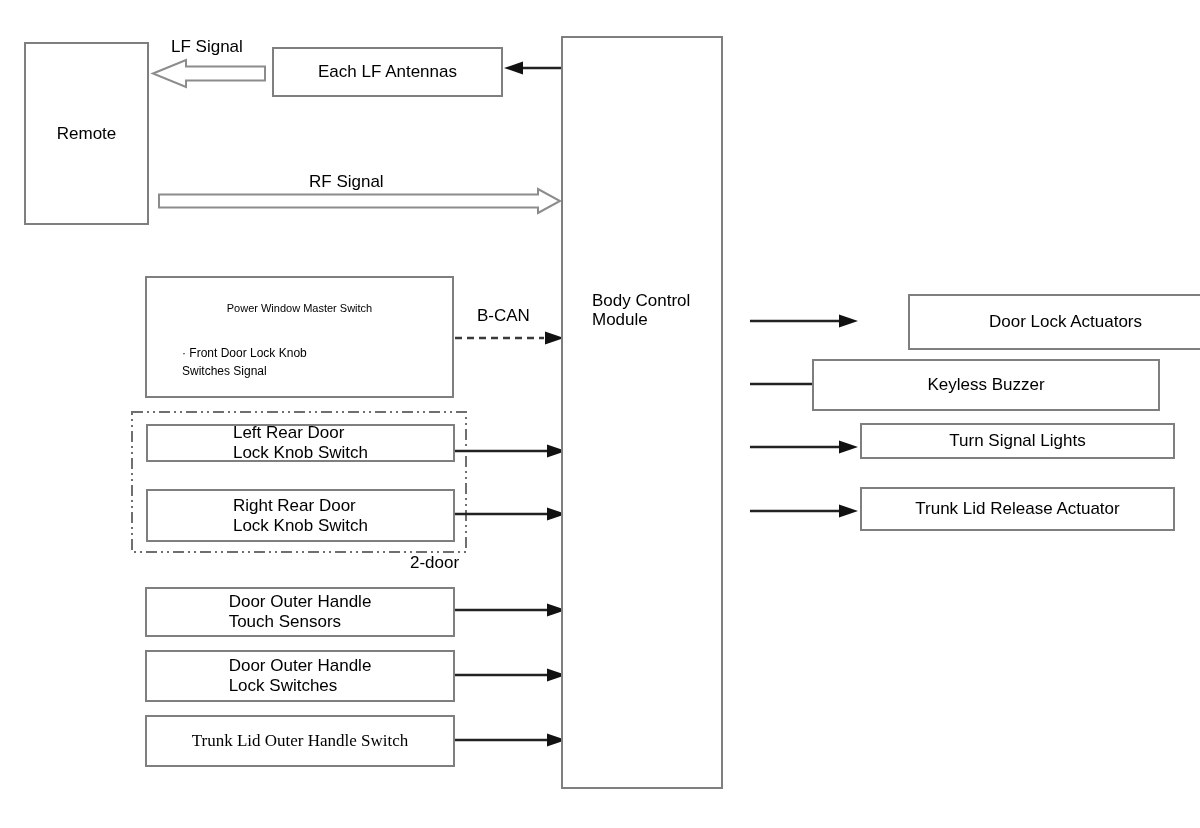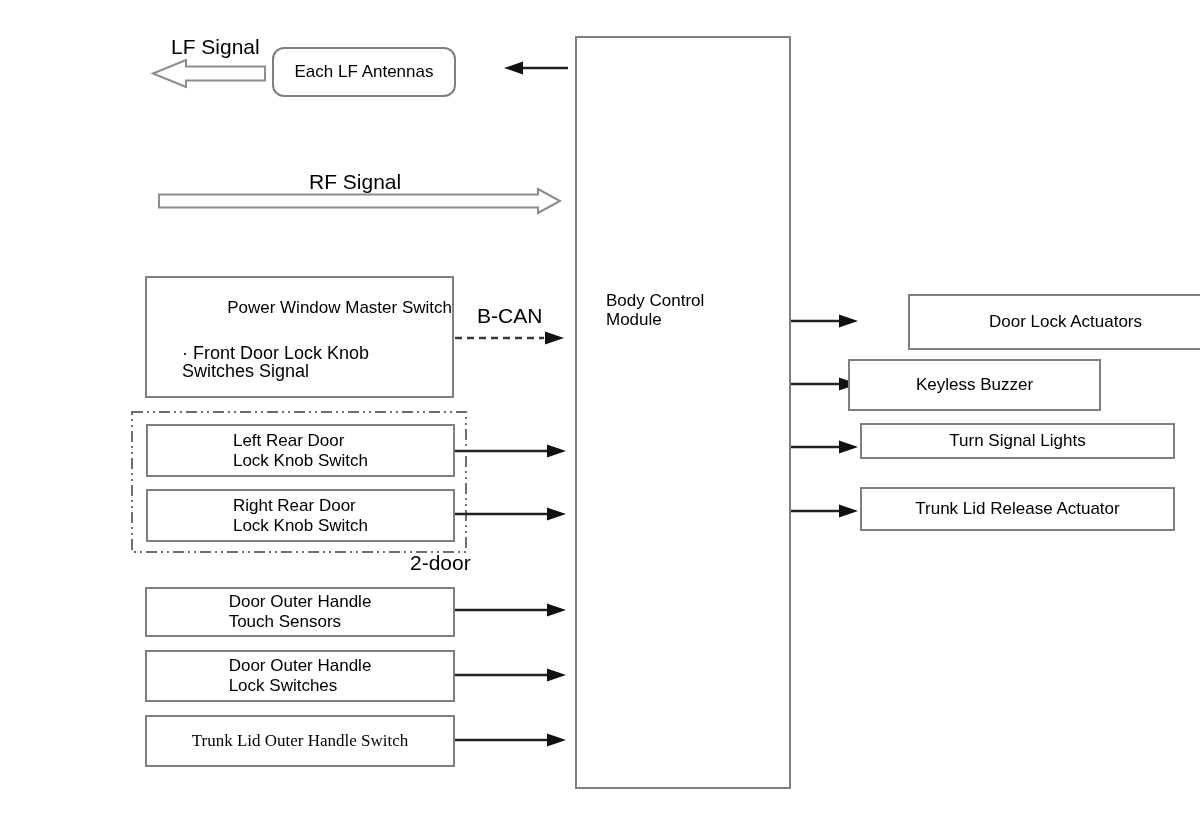--- a/index.html
+++ b/index.html
@@ -15,23 +15,23 @@
     display:flex; align-items:center; justify-content:center;
     font-size:17px; line-height:20px;
   }
   .box .block { white-space:pre-line; }
   .box .block.left { text-align:left; }
   .box .block.center { text-align:center; }
   .bcm-label {
     position:absolute; left:29px; top:253px;
     font-size:17px; line-height:19px; white-space:pre-line; text-align:left;
   }
-  .pwms-title { position:absolute; left:0; right:0; top:20px; text-align:right; font-size:17px; line-height:20px; }
-  .pwms-sub   { position:absolute; left:35px; top:66px; font-size:18px; line-height:18px; white-space:pre-line; text-align:left; }
-  .float-label { position:absolute; font-size:21px; line-height:18px; white-space:nowrap; }
+  .pwms-title { position:absolute; left:0; right:0; top:20px; text-align:center; font-size:11px; line-height:20px; }
+  .pwms-sub   { position:absolute; left:35px; top:66px; font-size:12px; line-height:18px; white-space:pre-line; text-align:left; }
+  .float-label { position:absolute; font-size:17px; line-height:18px; white-space:nowrap; }
 </style>
 </head>
 <body>
 
 <div class="canvas">
 
   <svg class="overlay" viewBox="0 0 1200 828">
 
     <rect x="132" y="412" width="334" height="140" fill="none" stroke="#6f6f6f" stroke-width="2" stroke-dasharray="11 4 2 4 2 4"></rect>
 
@@ -81,37 +81,40 @@
     <g stroke="#222222" fill="#111111">
       <line x1="750" y1="447" x2="839" y2="447" stroke-width="2.4"></line>
       <polygon points="858,447 839,440.5 839,453.5" stroke="none"></polygon>
     </g>
     <g stroke="#222222" fill="#111111">
       <line x1="750" y1="511" x2="839" y2="511" stroke-width="2.4"></line>
       <polygon points="858,511 839,504.5 839,517.5" stroke="none"></polygon>
     </g>
   </svg>
 
+  <div class="box" style="left:24px; top:42px; width:125px; height:183px;">
+    <span class="block center">Remote</span>
+  </div>
 
-  <div class="box" style="left:272px; top:47px; width:184px; height:50px;border-radius:12px;">
+  <div class="box" style="left:272px; top:47px; width:231px; height:50px;">
     <span class="block center">Each LF Antennas</span>
   </div>
 
-  <div class="box" style="left:575px; top:36px; width:216px; height:753px;">
+  <div class="box" style="left:561px; top:36px; width:162px; height:753px;">
     <span class="bcm-label">Body Control
 Module</span>
   </div>
 
   <div class="box" style="left:145px; top:276px; width:309px; height:122px;">
     <span class="pwms-title">Power Window Master Switch</span>
     <span class="pwms-sub">· Front Door Lock Knob
 Switches Signal</span>
   </div>
 
-  <div class="box" style="left:146px; top:424px; width:309px; height:53px;">
+  <div class="box" style="left:146px; top:424px; width:309px; height:38px;">
     <span class="block left">Left Rear Door
 Lock Knob Switch</span>
   </div>
 
   <div class="box" style="left:146px; top:489px; width:309px; height:53px;">
     <span class="block left">Right Rear Door
 Lock Knob Switch</span>
   </div>
 
   <div class="box" style="left:145px; top:587px; width:310px; height:50px;">
@@ -125,21 +128,21 @@
   </div>
 
   <div class="box" style="left:145px; top:715px; width:310px; height:52px;font-family:Liberation Serif, serif;">
     <span class="block center">Trunk Lid Outer Handle Switch</span>
   </div>
 
   <div class="box" style="left:908px; top:294px; width:315px; height:56px;">
     <span class="block center">Door Lock Actuators</span>
   </div>
 
-  <div class="box" style="left:848px; top:359px; width:253px; height:52px;">
+  <div class="box" style="left:812px; top:359px; width:348px; height:52px;">
     <span class="block center">Keyless Buzzer</span>
   </div>
 
   <div class="box" style="left:860px; top:423px; width:315px; height:36px;">
     <span class="block center">Turn Signal Lights</span>
   </div>
 
   <div class="box" style="left:860px; top:487px; width:315px; height:44px;">
     <span class="block center">Trunk Lid Release Actuator</span>
   </div>

